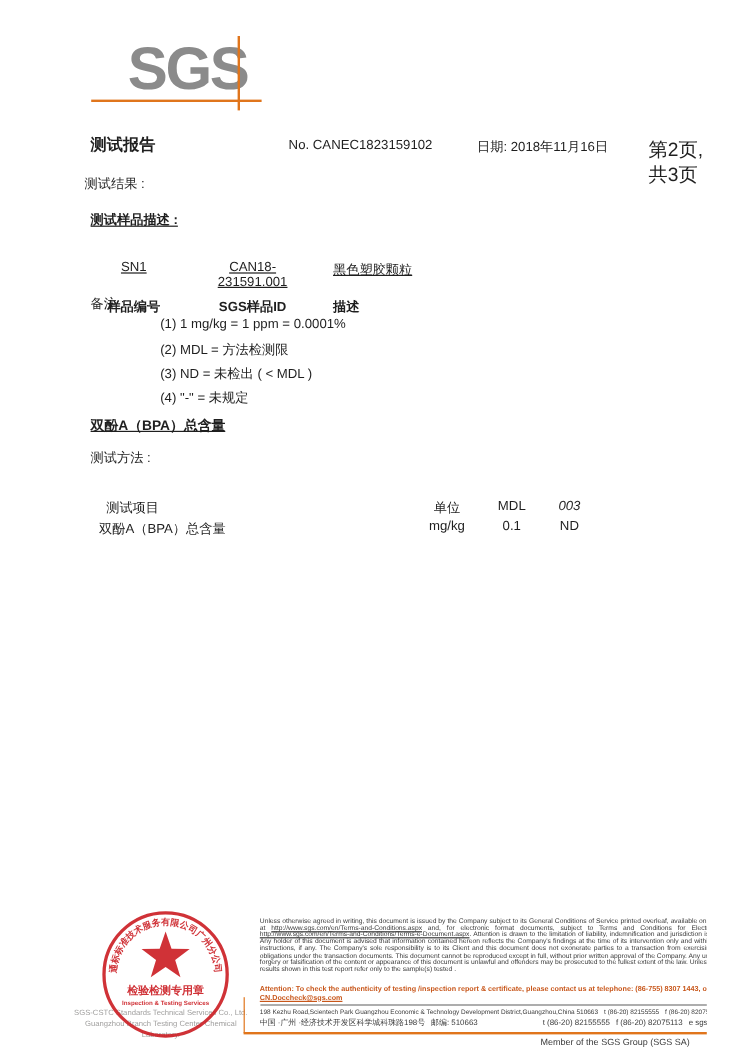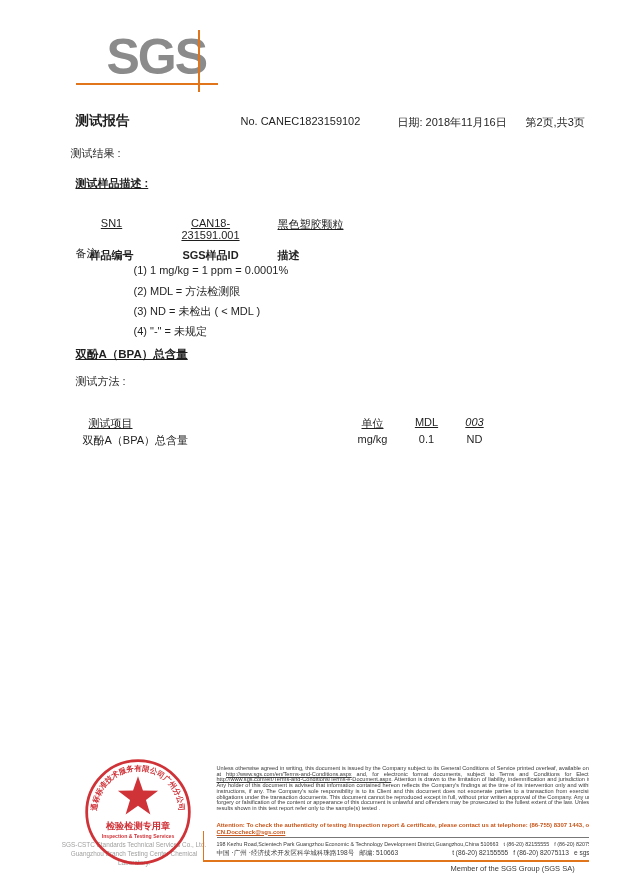--- a/index.html
+++ b/index.html
@@ -15,21 +15,21 @@
   
   .logo-text { left:76px; top:32px; font-size:50px; line-height:50px; font-weight:bold;
                color:#8b8b8b; letter-spacing:-2px; }
   .logo-hline { left:45px; top:83px; width:142px; height:2px; background:#e0751c; }
   .logo-vline { left:167px; top:30px; width:2px; height:62px; background:#e0751c; }
 
   
   .doc-title { left:45px; top:112px; font-size:13.5px; font-weight:bold; }
   .report-no { left:197px; top:115px; font-size:11px;padding-left:13px; }
   .date      { left:367px; top:115px; font-size:11px; }
-  .pages     { left:495px; top:115px; font-size:11px; }
+  .pages     { left:510px; top:115px; font-size:16px; }
 
   .label-11 { font-size:11px; }
   .results-label { left:40px; top:146px;text-align:center; }
   .sample-desc-label { left:45px; top:176px; font-weight:bold; text-decoration:underline; }
 
   
   .st-h { font-size:11px; font-weight:bold;margin-top:48px; }
   .st-v { font-size:11px; }
   .st-c1 { left:53px;  width:56px;  text-align:center; }
   .st-c2 { left:133px; width:94px;  text-align:center; }
@@ -40,21 +40,21 @@
   
   .notes-label { left:45px; top:246px; }
   .note-item { left:103px; font-size:11px; }
 
   
   .bpa-title { left:45px; top:347px; font-size:11.5px; font-weight:bold; text-decoration:underline; }
   .method-label { left:45px; top:374px; }
   .method-text { left:120px; top:374px; width:464px; font-size:11px; line-height:20px; }
 
   
-  .rt-h { font-size:11px; text-decoration:underline; }
+  .rt-h { font-size:11px; }
   .rt-v { font-size:11px; }
   .rt-c1h { left:58px; }
   .rt-c1 { left:52px; }
   .rt-c2 { left:326px; width:32px; text-align:center; }
   .rt-c3 { left:381px; width:30px; text-align:center; }
   .rt-c4 { left:430px; width:28px; text-align:center; }
   .rt-row1 { top:416px; }
   .rt-row2 { top:433px; }
   .ital { font-style:italic; }
 

